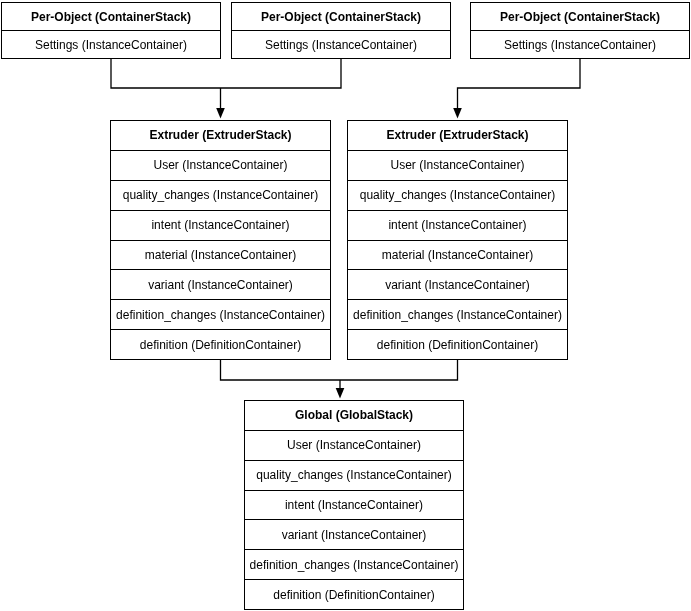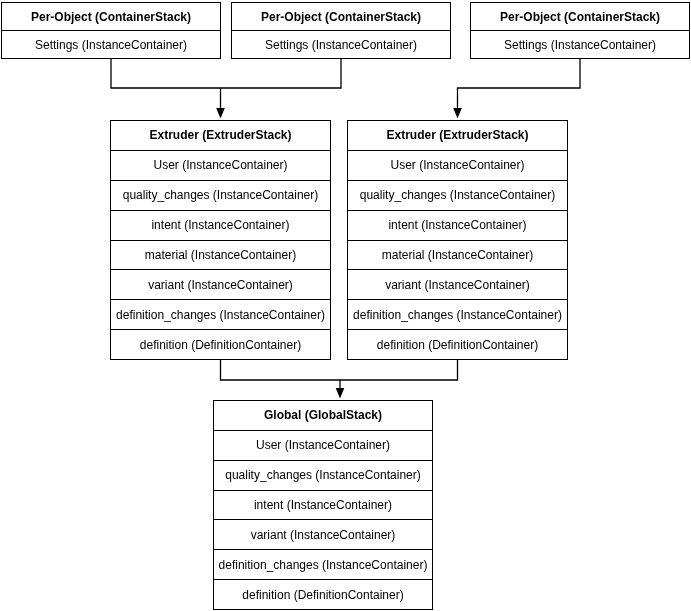--- a/index.html
+++ b/index.html
@@ -38,21 +38,21 @@
   }
   .cell + .cell { border-top: 1px solid #000000; text-align: center; }
   .cell.header { font-weight: bold; }
 
   
   #per-object-left   { left: 1px;   top: 2px;   width: 220px; height: 57px; }
   #per-object-middle { left: 231px; top: 2px;   width: 220px; height: 57px; }
   #per-object-right  { left: 470px; top: 2px;   width: 220px; height: 57px; }
   #extruder-left     { left: 110px; top: 120px; width: 221px; height: 240px; }
   #extruder-right    { left: 347px; top: 120px; width: 221px; height: 240px; }
-  #global-stack      { left: 213px; top: 400px; width: 220px; height: 210px; }
+  #global-stack      { left: 244px; top: 400px; width: 220px; height: 210px; }
 </style>
 </head>
 <body>
 
 <div class="canvas">
 
   <svg class="edges-layer" width="691" height="611" viewBox="0 0 691 611" fill="none" stroke="#000000" stroke-width="1.3">
 
     <path d="M111 59 V88 H341 V59"></path>
     <path d="M220.5 88 V110"></path>

